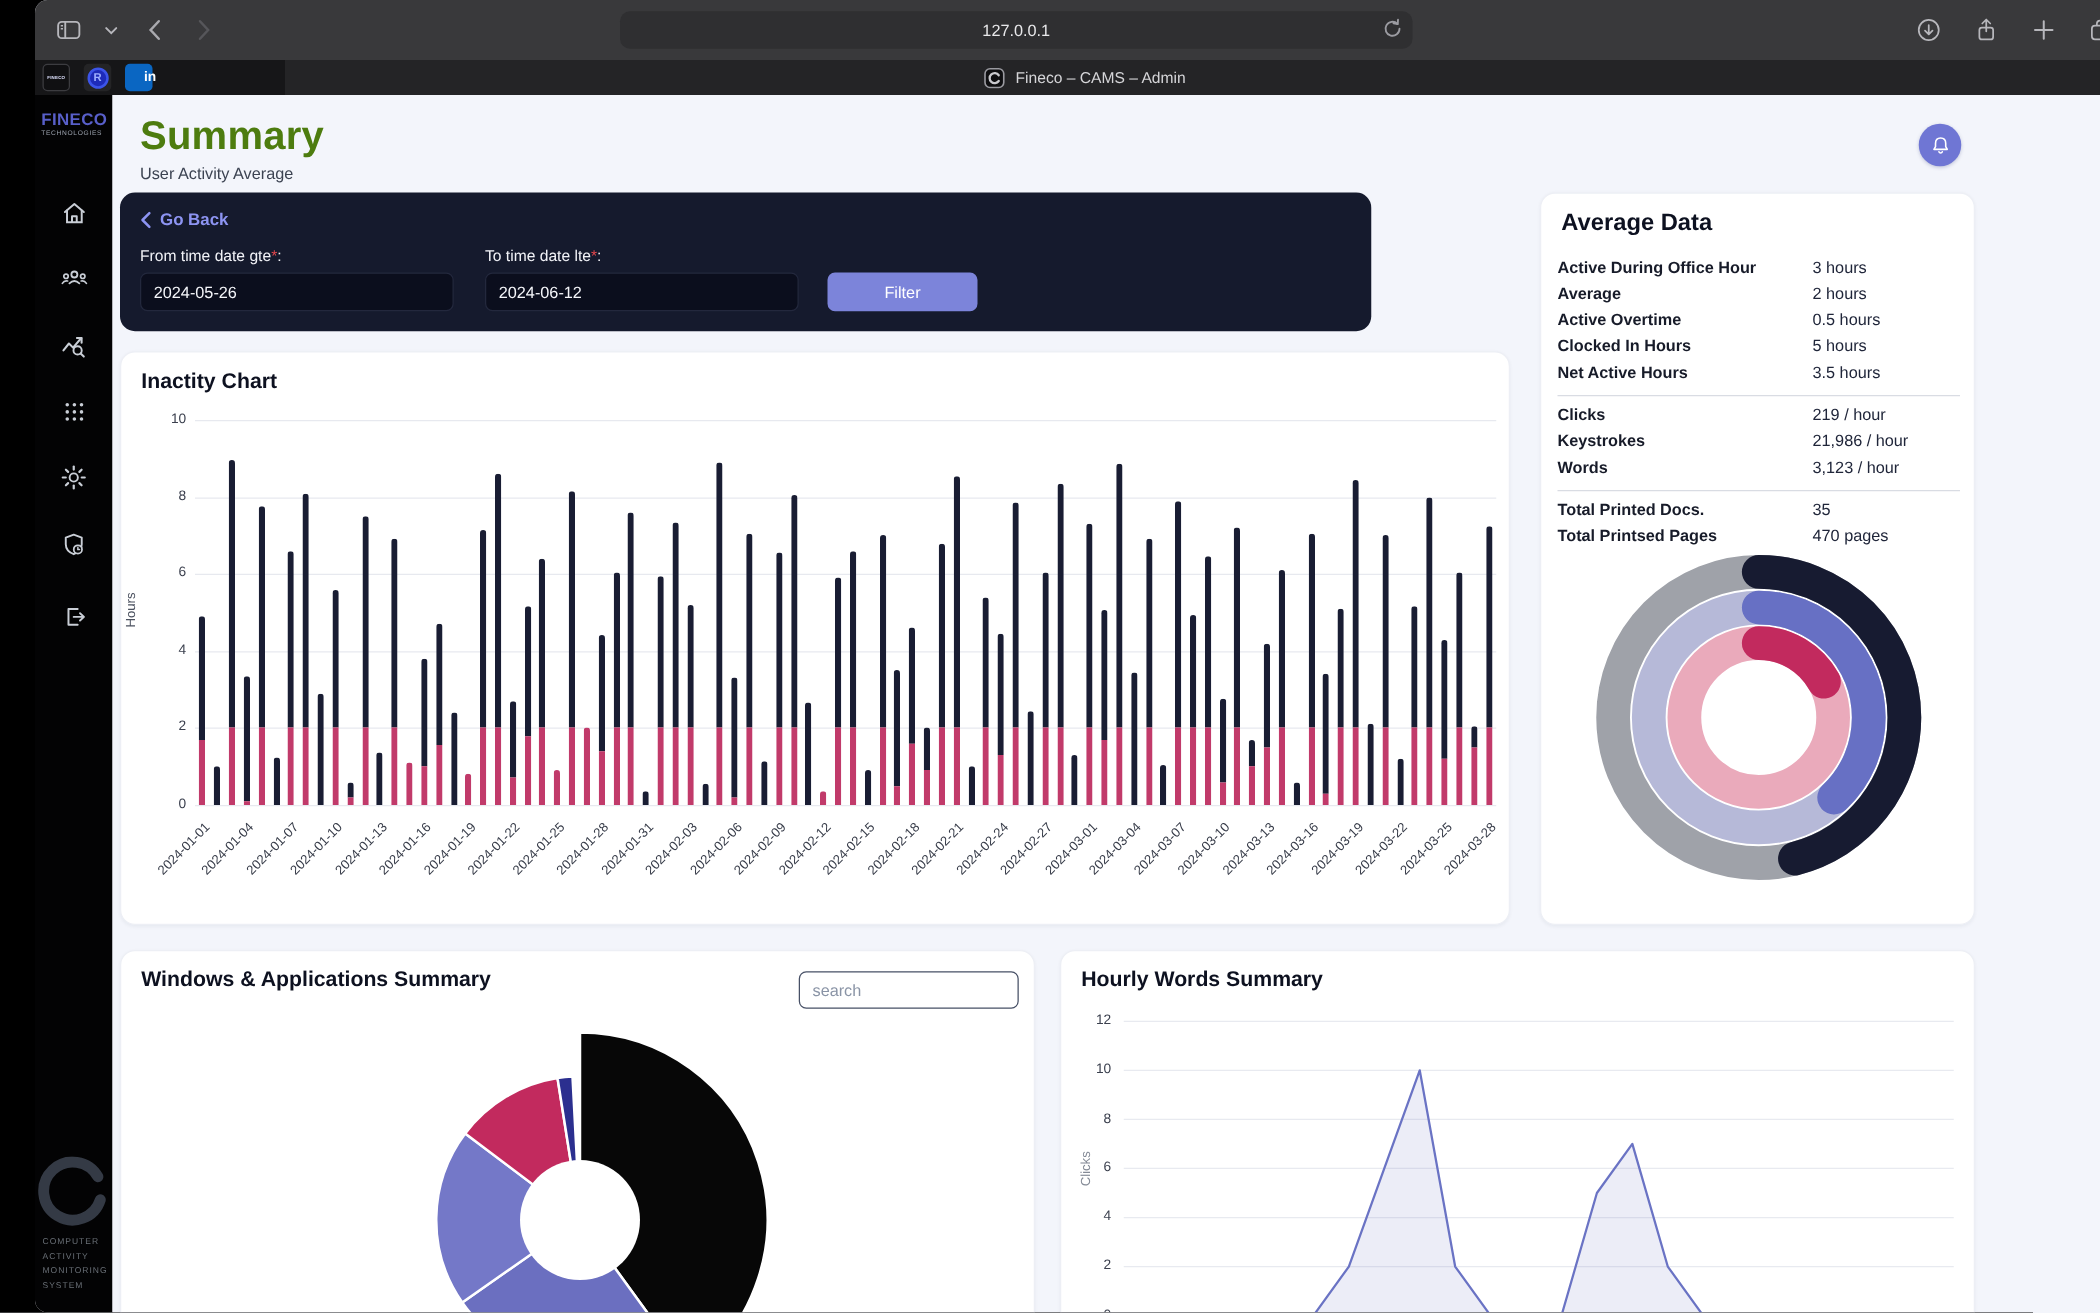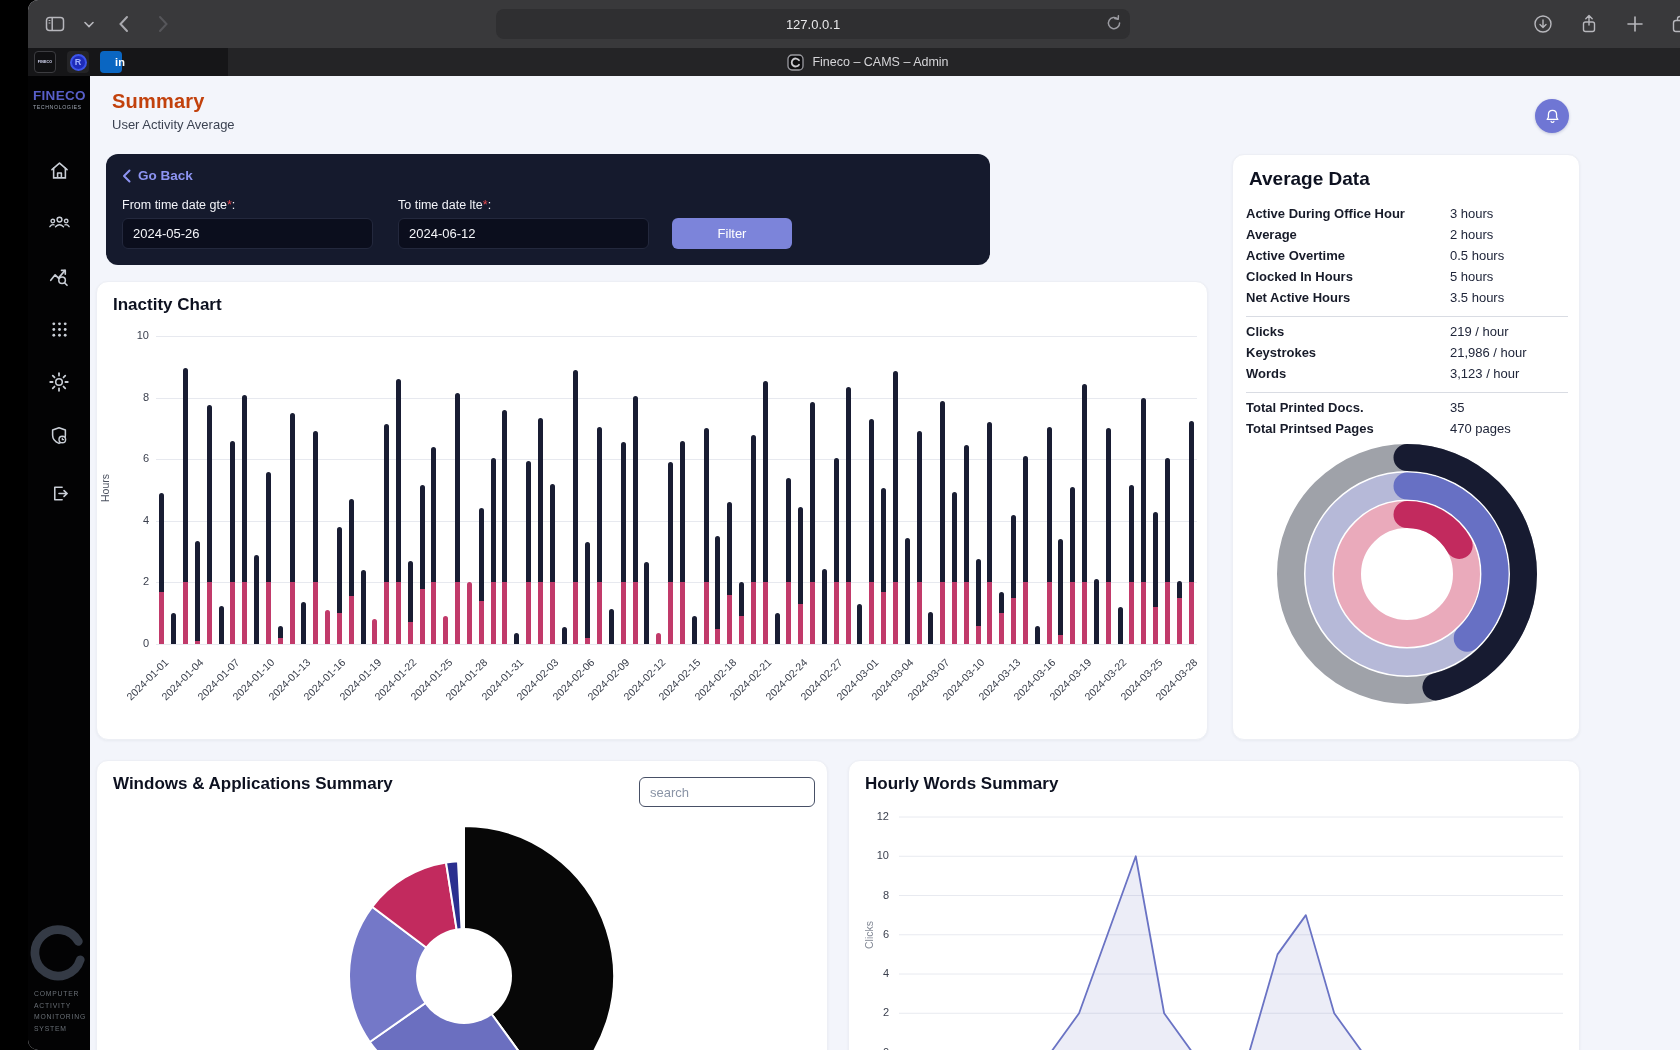--- a/index.html
+++ b/index.html
@@ -33,28 +33,28 @@
   .side-logo { padding:12px 0 0 5px; cursor:default; }
   .side-logo .t1 { color:#585fc9; font-weight:bold; font-size:13.5px; letter-spacing:.3px; }
   .side-logo .t2 { color:#9ca3af; font-size:5.3px; letter-spacing:.55px; margin-top:1px; }
   .side-nav-item { position:absolute; left:0; width:62px; height:36px; display:flex; align-items:center; justify-content:center; cursor:pointer; }
   .side-footer-logo { position:absolute; left:2px; top:849px; width:58px; height:58px; }
   .side-footer-text { position:absolute; left:6px; top:912px; color:#6a7077; font-size:6.8px; letter-spacing:.8px; line-height:1.7; }
 
   .content { position:relative; flex:1; height:974px; background:#f3f5fb; overflow:hidden; }
 
   .page-head { position:absolute; left:22px; top:14px; }
-  .page-title { font-size:20px; font-weight:bold; color:#c2410c; letter-spacing:.2px; }
+  .page-title { font-size:32px; font-weight:bold; color:#4d7c0f; letter-spacing:.2px; }
   .page-sub { font-size:13px; color:#3c4352; margin-top:4px; }
   .bell-btn { position:absolute; left:1445px; top:23px; width:34px; height:34px; border-radius:50%; background:#6f76d4; border:none; display:flex; align-items:center; justify-content:center; cursor:pointer; box-shadow:0 1px 3px rgba(40,50,120,.25); }
 
   .card { position:absolute; background:#fff; border-radius:12px; border:1px solid #edeff5; box-shadow:0 1px 3px rgba(20,30,60,.05); }
 
   
-  .filter-panel { position:absolute; left:16px; top:78px; width:884px; height:111px; background:#151a2d; border-radius:12px; padding:14px 16px; }
+  .filter-panel { position:absolute; left:6px; top:78px; width:1001px; height:111px; background:#151a2d; border-radius:12px; padding:14px 16px; }
   .goback { display:flex; align-items:center; gap:7px; background:none; border:none; cursor:pointer; color:#8d94f2; font-size:13.5px; font-weight:bold; font-family:"Liberation Sans", sans-serif; }
   .filter-row { position:absolute; left:16px; top:44px; right:16px; }
   .f-label { font-size:12.5px; color:#f2f3f8; }
   .f-label .req { color:#e5484d; }
   .f-field { position:absolute; top:20px; width:251px; height:31px; background:#0b0e1d; border:1px solid #23283d; border-radius:6px; color:#f5f6fa; font-size:13px; padding:0 10px; font-family:"Liberation Sans", sans-serif; }
   .f-col2 { position:absolute; left:276px; top:0; }
   .filter-btn { position:absolute; left:550px; top:20px; width:120px; height:31px; background:#7c84da; color:#fff; border:none; border-radius:6px; font-size:13px; cursor:pointer; font-family:"Liberation Sans", sans-serif; }
 
   
   .inactity-card { left:6px; top:205px; width:1112px; height:459px; }

